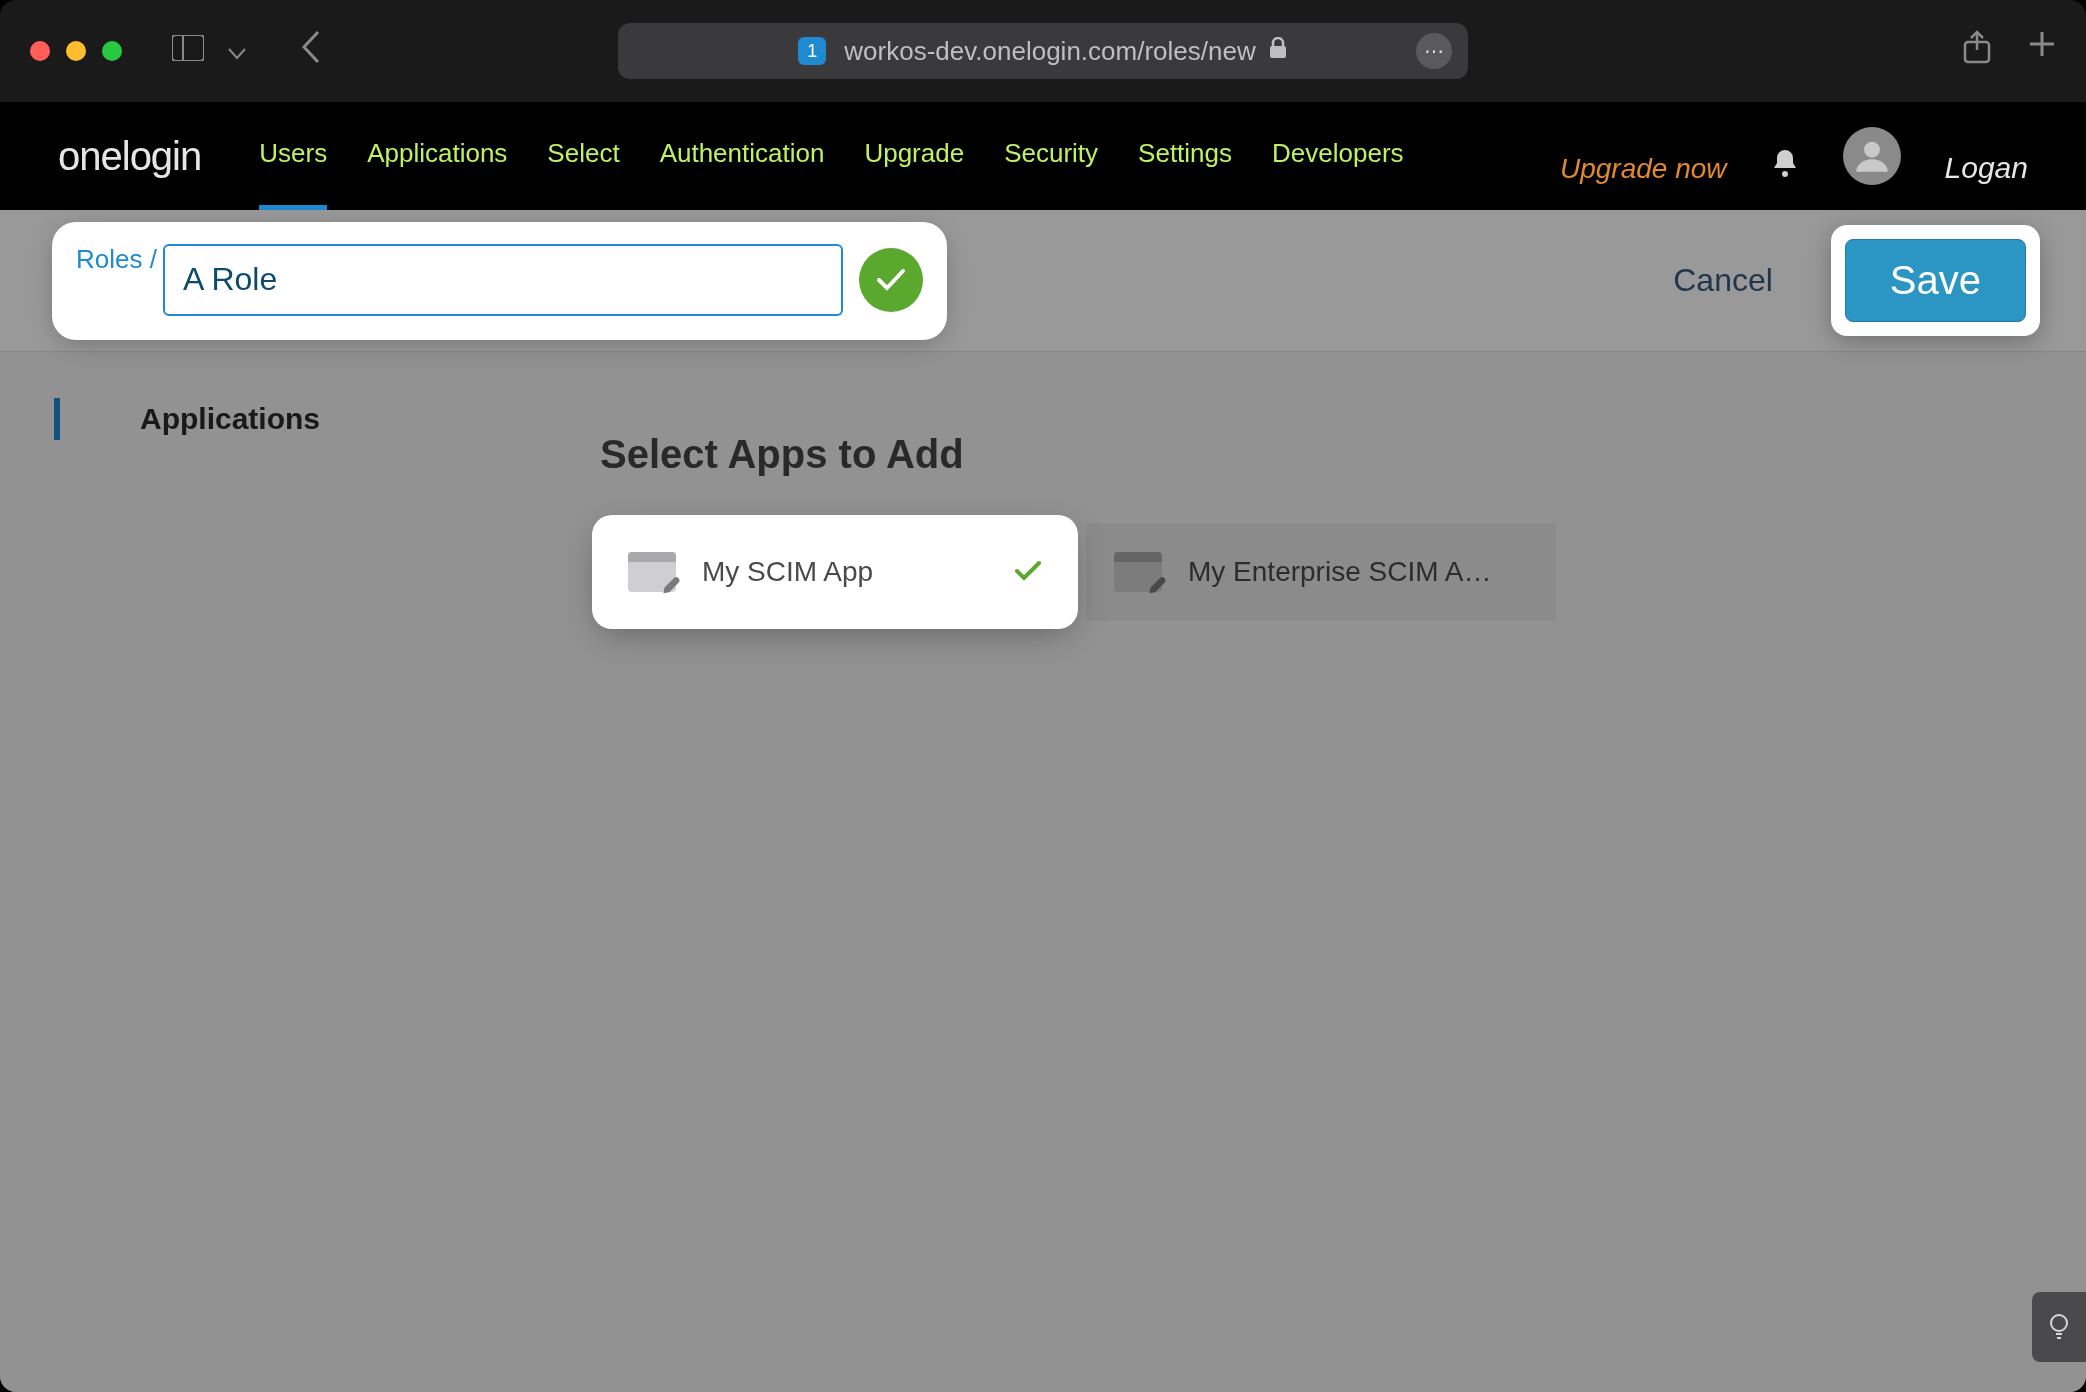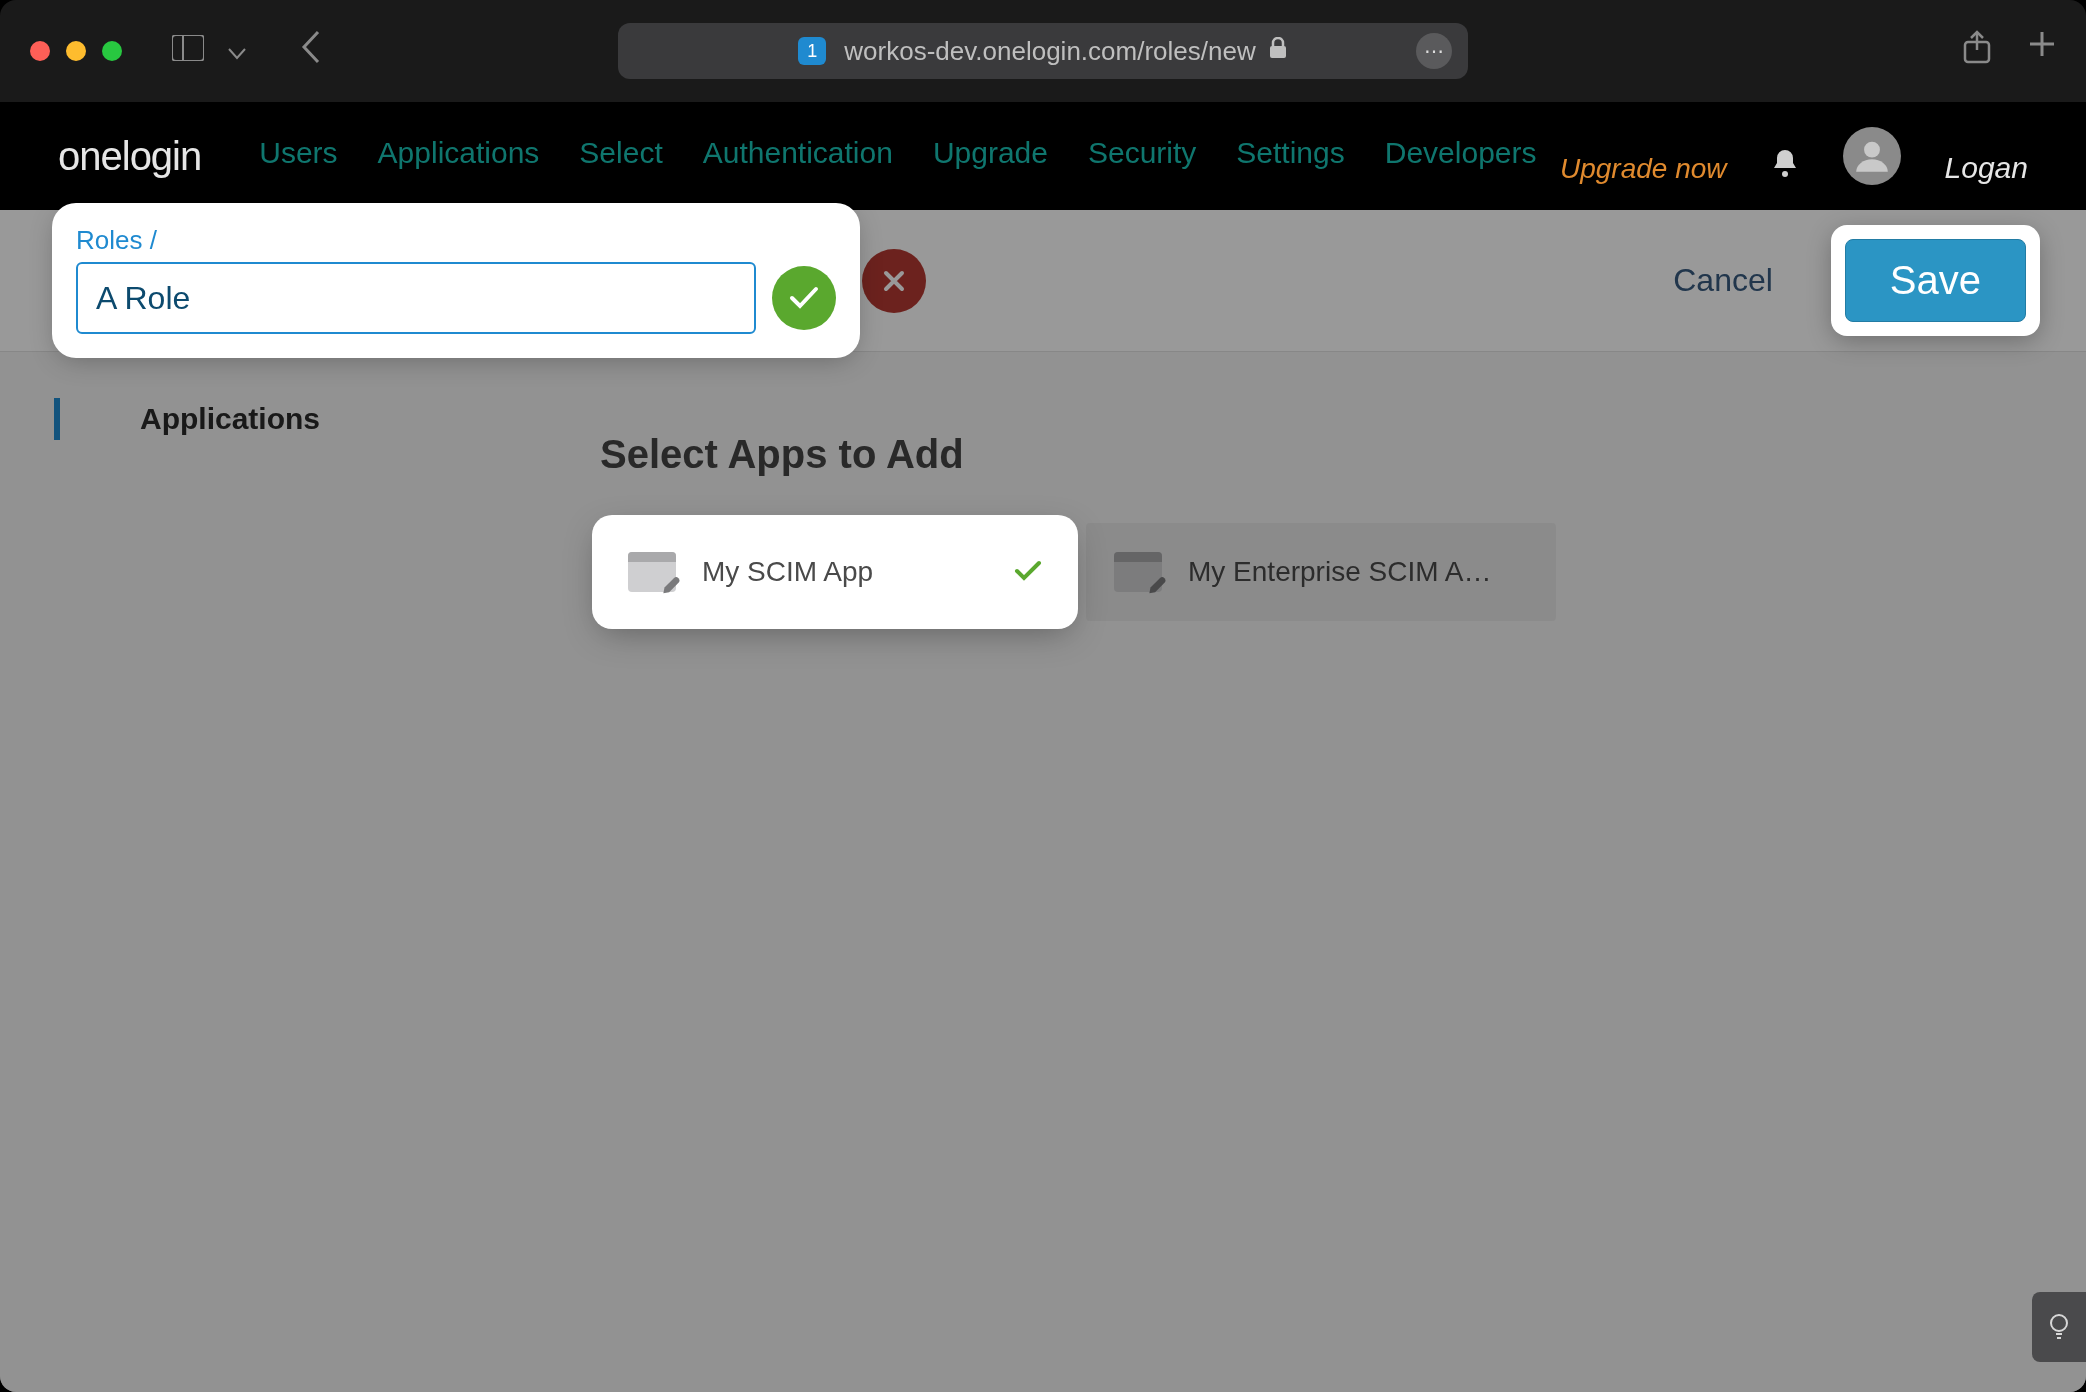--- a/index.html
+++ b/index.html
@@ -80,22 +80,22 @@
   }
   .ol-logo {
     font-size: 40px;
     font-weight: 500;
     letter-spacing: -1px;
     color: #e6e6e6;
     margin-right: 58px;
   }
   .ol-nav { display: flex; gap: 40px; }
   .ol-nav-item {
-    font-size: 30px;
-    color: #0f766e;
+    font-size: 26px;
+    color: #bef264;
     cursor: pointer;
     padding-bottom: 6px;
     position: relative;
   }
   .ol-nav-item.active::after {
     content: "";
     position: absolute;
     left: 0; right: 0; bottom: -36px;
     height: 6px;
     background: #1f8ad0;
@@ -137,21 +137,21 @@
     height: 142px;
     background: #fff;
     border-bottom: 1px solid #e2e2e2;
     display: flex;
     align-items: center;
     padding: 0 58px;
     position: relative;
   }
   .breadcrumb-wrap {
     display: flex;
-    flex-direction: column;
+    flex-direction: row;
     gap: 6px;
     background: #fff;
     border-radius: 18px;
     padding: 16px 18px 18px 18px;
     position: relative;
     z-index: 20; 
     box-shadow: 0 0 0 6px #fff, 0 6px 28px rgba(0,0,0,0.30);
   }
   .bc-text { font-size: 26px; color: #1f8ad0; }
   .role-input-row { display: flex; align-items: center; gap: 16px; }

